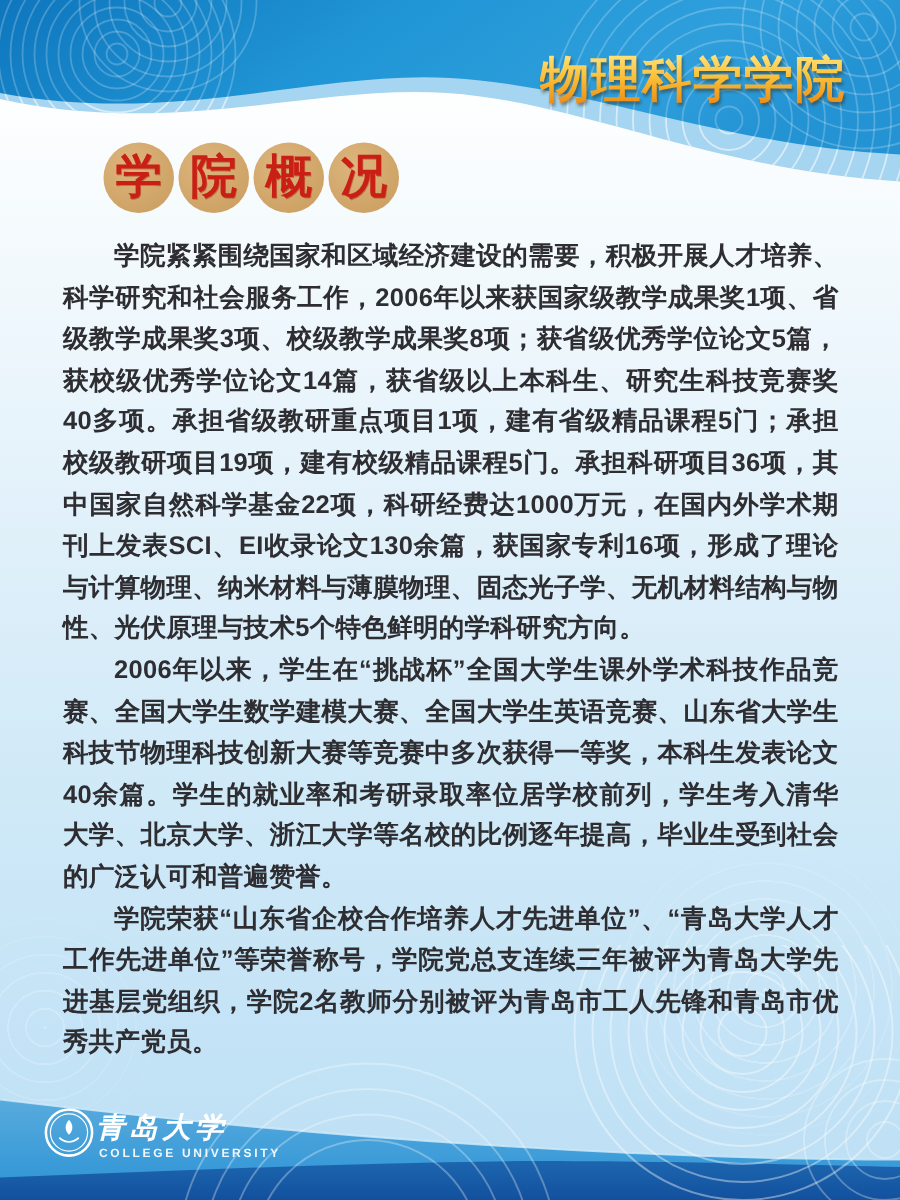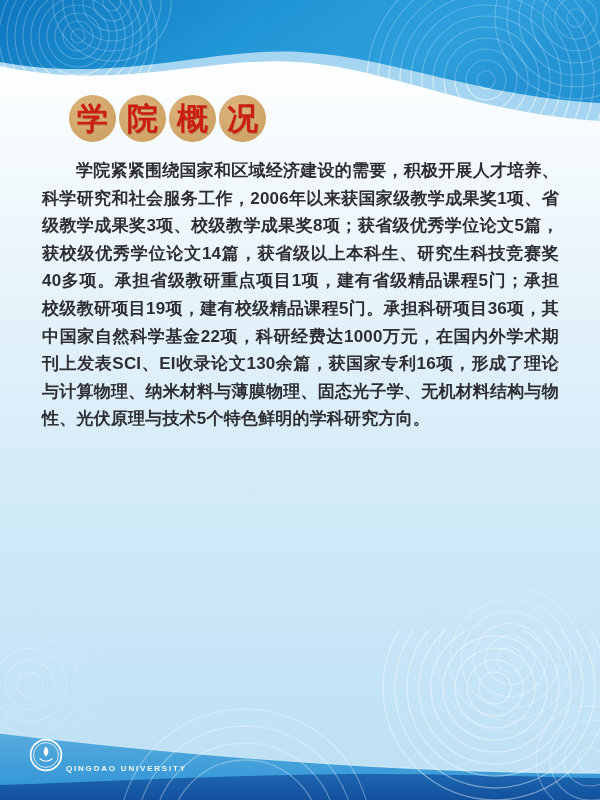--- a/index.html
+++ b/index.html
@@ -134,38 +134,41 @@
           <circle cx="576" cy="18" r="81"></circle>
         </g>
       </g>
     </defs>
     <path d="M0,0 H600 V121 C472,113 388,68 298,62 C208,56 118,92 0,66 Z" fill="#A5D5F0"></path>
     <use href="#ripples" clip-path="url(#clipLight)" stroke="rgba(255,255,255,0.55)"></use>
     <path d="M0,0 H600 V103 C480,97 392,57 300,52 C210,47 118,84 0,62 Z" fill="url(#hg)"></path>
     <use href="#ripples" clip-path="url(#clipDeep)" stroke="rgba(255,255,255,0.22)"></use>
   </svg>
 
+  <div class="hdr-cn">物理科学学院</div>
 
   <div class="badge">
     <div class="badge-circle">
       <span class="badge-char">学</span>
     </div>
     <div class="badge-circle">
       <span class="badge-char">院</span>
     </div>
     <div class="badge-circle">
       <span class="badge-char">概</span>
     </div>
     <div class="badge-circle">
       <span class="badge-char">况</span>
     </div>
   </div>
 
   <div class="body-text">
     <p>学院紧紧围绕国家和区域经济建设的需要，积极开展人才培养、科学研究和社会服务工作，2006年以来获国家级教学成果奖1项、省级教学成果奖3项、校级教学成果奖8项；获省级优秀学位论文5篇，获校级优秀学位论文14篇，获省级以上本科生、研究生科技竞赛奖40多项。承担省级教研重点项目1项，建有省级精品课程5门；承担校级教研项目19项，建有校级精品课程5门。承担科研项目36项，其中国家自然科学基金22项，科研经费达1000万元，在国内外学术期刊上发表SCI、EI收录论文130余篇，获国家专利16项，形成了理论与计算物理、纳米材料与薄膜物理、固态光子学、无机材料结构与物性、光伏原理与技术5个特色鲜明的学科研究方向。</p>
+    <p>2006年以来，学生在“挑战杯”全国大学生课外学术科技作品竞赛、全国大学生数学建模大赛、全国大学生英语竞赛、山东省大学生科技节物理科技创新大赛等竞赛中多次获得一等奖，本科生发表论文40余篇。学生的就业率和考研录取率位居学校前列，学生考入清华大学、北京大学、浙江大学等名校的比例逐年提高，毕业生受到社会的广泛认可和普遍赞誉。</p>
+    <p>学院荣获“山东省企校合作培养人才先进单位”、“青岛大学人才工作先进单位”等荣誉称号，学院党总支连续三年被评为青岛大学先进基层党组织，学院2名教师分别被评为青岛市工人先锋和青岛市优秀共产党员。</p>
   </div>
 
   <div class="body-ripple r1"></div>
   <div class="body-ripple r2"></div>
 
   <svg class="footer-svg" width="600" height="170" viewBox="0 0 600 170" aria-hidden="true">
     <defs>
       <linearGradient id="fg1" x1="0" y1="0" x2="0" y2="1">
         <stop offset="0" stop-color="#58ABDD"></stop>
         <stop offset="1" stop-color="#2B92D5"></stop>
@@ -202,15 +205,16 @@
         <circle cx="590" cy="130" r="54"></circle>
     </g>
   </svg>
 
   <svg class="logo-svg" width="36" height="36" viewBox="0 0 36 36" aria-hidden="true">
     <circle cx="18" cy="18" r="15.4" fill="none" stroke="#FFFFFF" stroke-width="1.7"></circle>
     <circle cx="18" cy="18" r="12.4" fill="none" stroke="#FFFFFF" stroke-width="0.8"></circle>
     <path d="M18,9.5 c-3,3.4 -3,7 0,10 c3,-3 3,-6.6 0,-10" fill="#FFFFFF"></path>
     <path d="M11.5,21.5 q6.5,5.5 13,0" fill="none" stroke="#FFFFFF" stroke-width="1.1"></path>
   </svg>
-  <div class="uni-en">QINGDAO UNIVERSITY</div>
+  <div class="uni-cn">青岛大学</div>
+  <div class="uni-en">COLLEGE UNIVERSITY</div>
 
 </div>
 
 </body></html>

